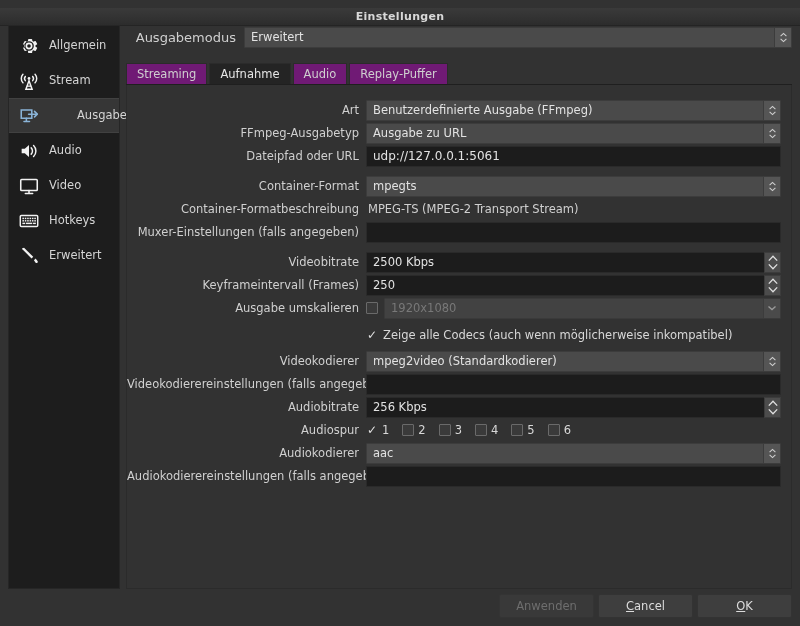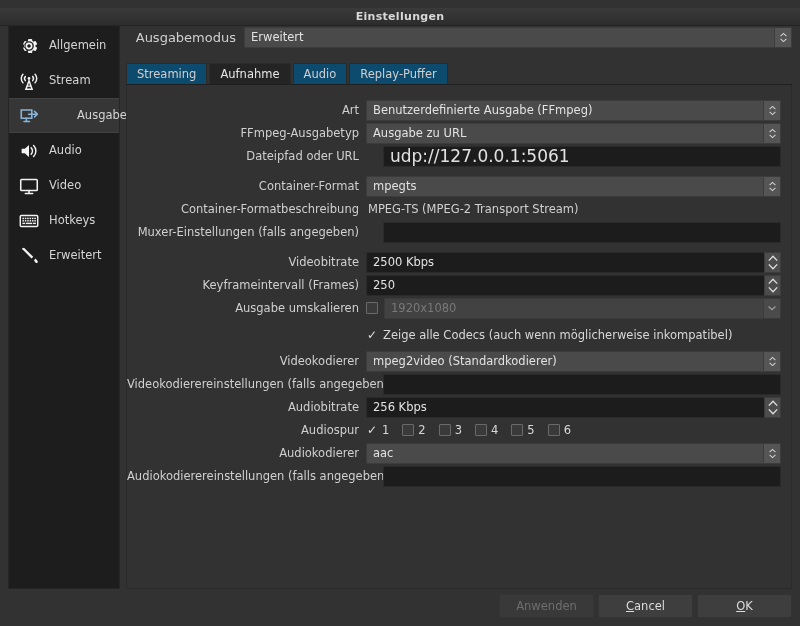--- a/index.html
+++ b/index.html
@@ -114,21 +114,21 @@
     gap: 2px;
     border-bottom: 1px solid #1f1f1f;
   }
   .tab {
     height: 21px;
     padding: 0 10px;
     display: flex;
     align-items: center;
     font-size: 11.5px;
     color: #cfcfcf;
-    background: #0c4a6e;
+    background: #701a75;
     border: 1px solid #2b2b2b;
     border-bottom: none;
   }
   .tab.active {
     background: #242424;
     color: #e6e6e6;
   }
 
   
   .tabpage {
@@ -196,23 +196,22 @@
   
   .ledit {
     height: 21px;
     flex: 1 1 auto;
     background: #1c1c1c;
     border: 1px solid #2a2a2a;
     border-radius: 1px;
     display: flex;
     align-items: center;
     padding-left: 6px;
-    font-size: 17px;
+    font-size: 12px;
     color: #e2e2e2;
-    margin-left: 17px;
   }
 
   
   .spin {
     position: relative;
     height: 21px;
     flex: 1 1 auto;
     background: #1c1c1c;
     border: 1px solid #2a2a2a;
     border-radius: 1px;

